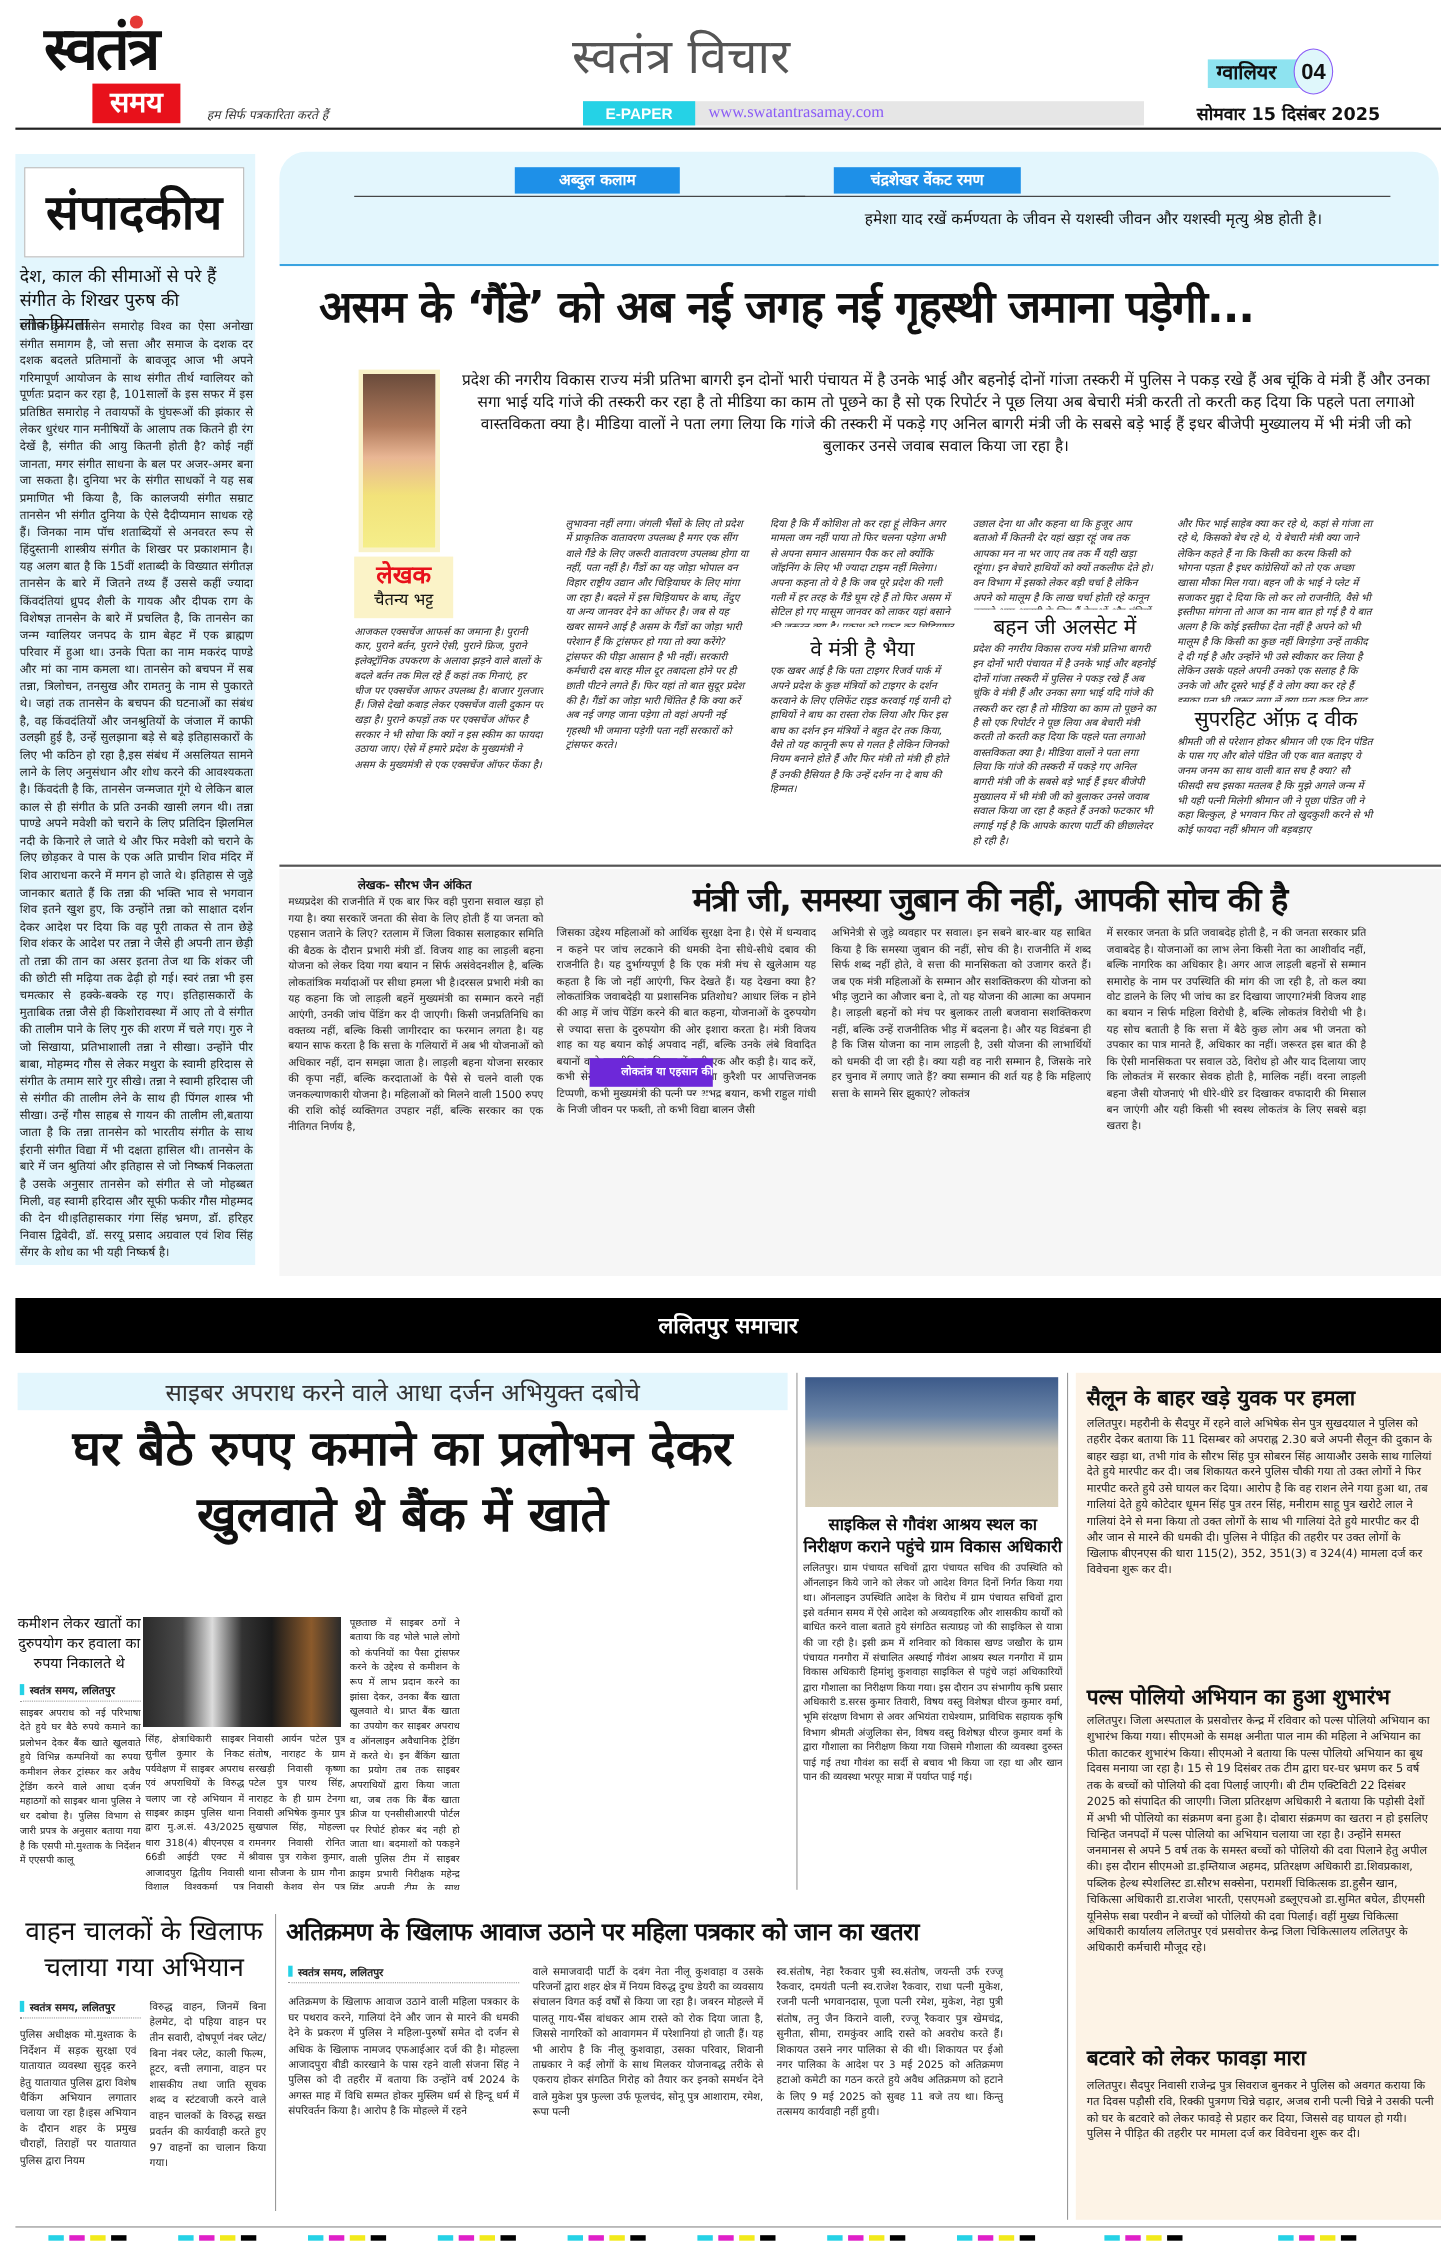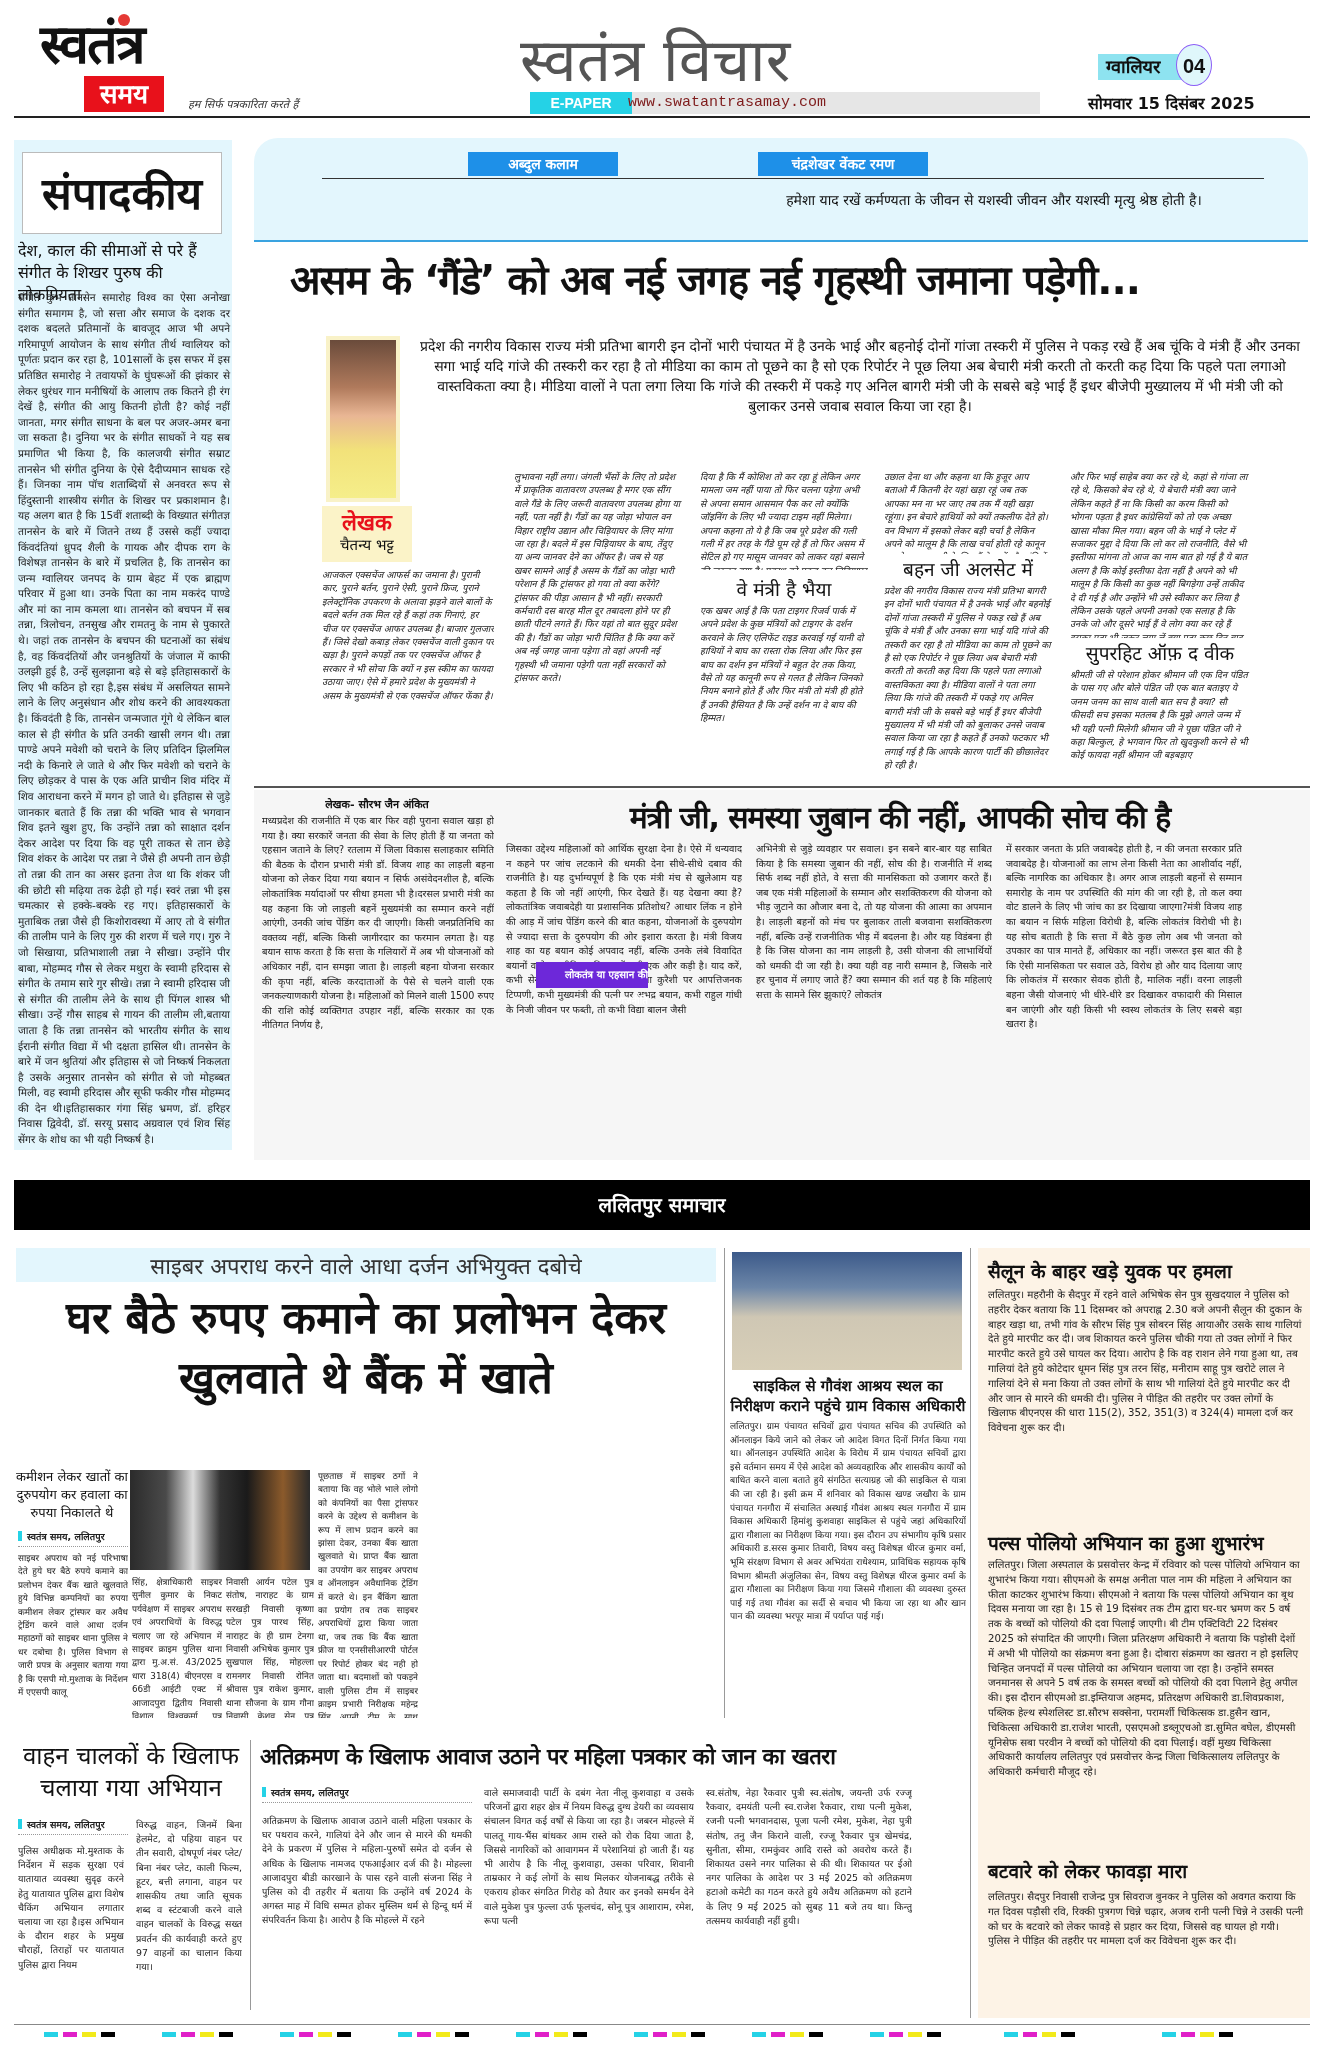--- a/index.html
+++ b/index.html
@@ -3,24 +3,24 @@
 <meta charset="utf-8">
 <style>
 *{box-sizing:border-box;margin:0;padding:0}
 body{width:1318px;height:2047px;background:#fff;font-family:"DejaVu Sans",sans-serif;color:#111;position:relative;overflow:hidden}
 .abs{position:absolute}
 
 #logo-top{left:40px;top:18px;font-size:54px;font-weight:bold;letter-spacing:-2px;color:#111;line-height:1}
 #logo-dot{left:118px;top:14px;width:12px;height:12px;border-radius:50%;background:#e53935}
 #logo-bottom{left:84px;top:76px;width:80px;height:36px;background:#e8111b;color:#fff;font-size:26px;font-weight:bold;text-align:center;line-height:36px}
 #tagline{left:188px;top:96px;font-size:11px;font-style:italic;color:#333}
-#title-big{left:520px;top:30px;font-size:60px;color:#555;line-height:1}
+#title-big{left:520px;top:30px;font-size:44px;color:#555;line-height:1}
 #url-bar{left:530px;top:92px;width:510px;height:22px;background:#e6e6e6}
 #epaper{left:530px;top:92px;width:102px;height:22px;background:#25d2e6;color:#fff;font-size:14px;font-weight:bold;text-align:center;line-height:22px;font-family:"Liberation Sans",sans-serif}
-#url{left:628px;top:94px;font-size:15px;color:#7f1d1d;font-family:Liberation Mono, monospace}
+#url{left:644px;top:94px;font-size:15px;color:#8b5cf6;font-family:Liberation Serif, serif}
 #city-box{left:1098px;top:54px;width:102px;height:26px;background:#8ee3f0;font-size:18px;font-weight:bold;line-height:26px;padding-left:8px}
 #page-num{left:1176px;top:44px;width:36px;height:42px;border-radius:50%;background:#dff7fb;border:1px solid #8b5cf6;font-size:20px;font-weight:bold;text-align:center;line-height:42px;font-family:"Liberation Sans",sans-serif}
 #date{left:1088px;top:92px;font-size:16px;font-weight:bold}
 #mast-rule{left:14px;top:116px;width:1296px;height:2px;background:#222}
 
 #editorial-bg{left:14px;top:140px;width:218px;height:1010px;background:#e3f6fd}
 #editorial-title-box{left:22px;top:152px;width:200px;height:82px;background:#fff;border:1px solid #bbb;font-size:44px;font-weight:bold;text-align:center;line-height:82px}
 #editorial-headline{left:18px;top:240px;width:212px;font-size:16px;text-align:left;line-height:22px}
 #editorial-body{left:18px;top:290px;width:212px;font-size:10.5px;line-height:15.6px;text-align:justify;color:#222}
 

